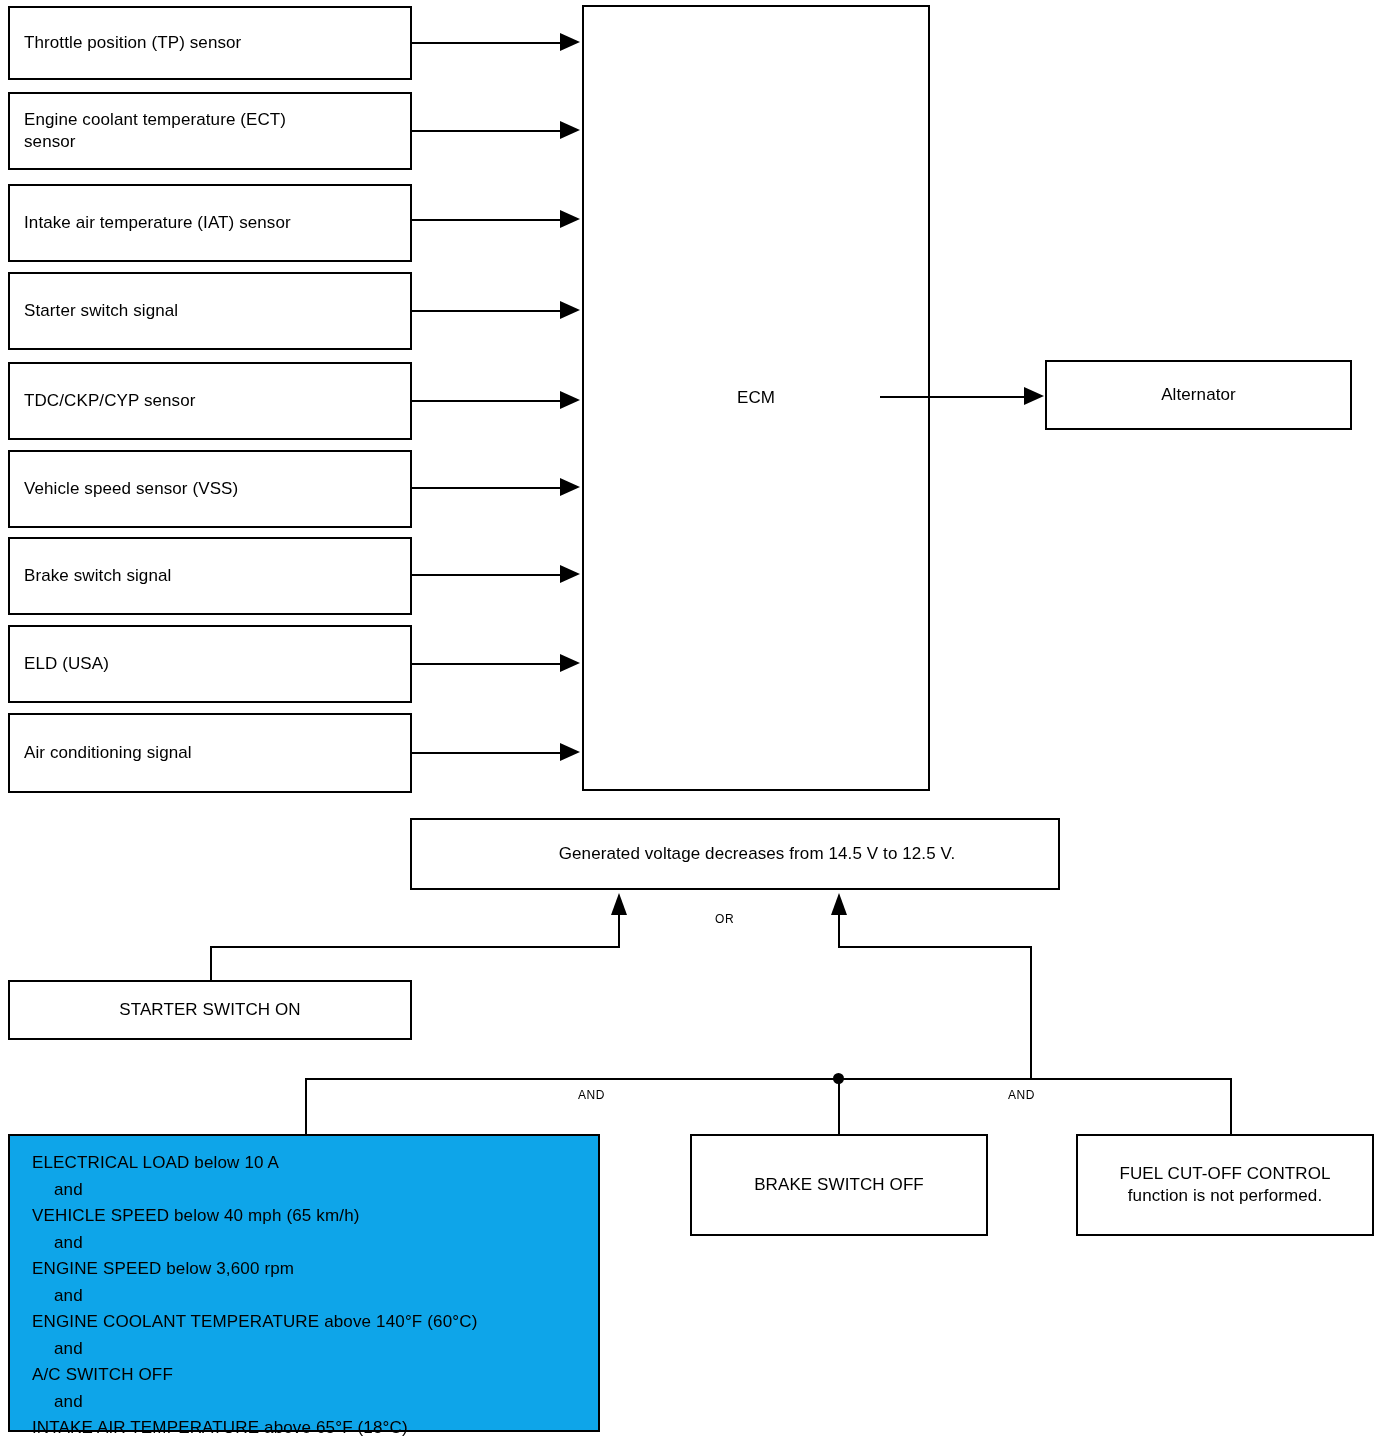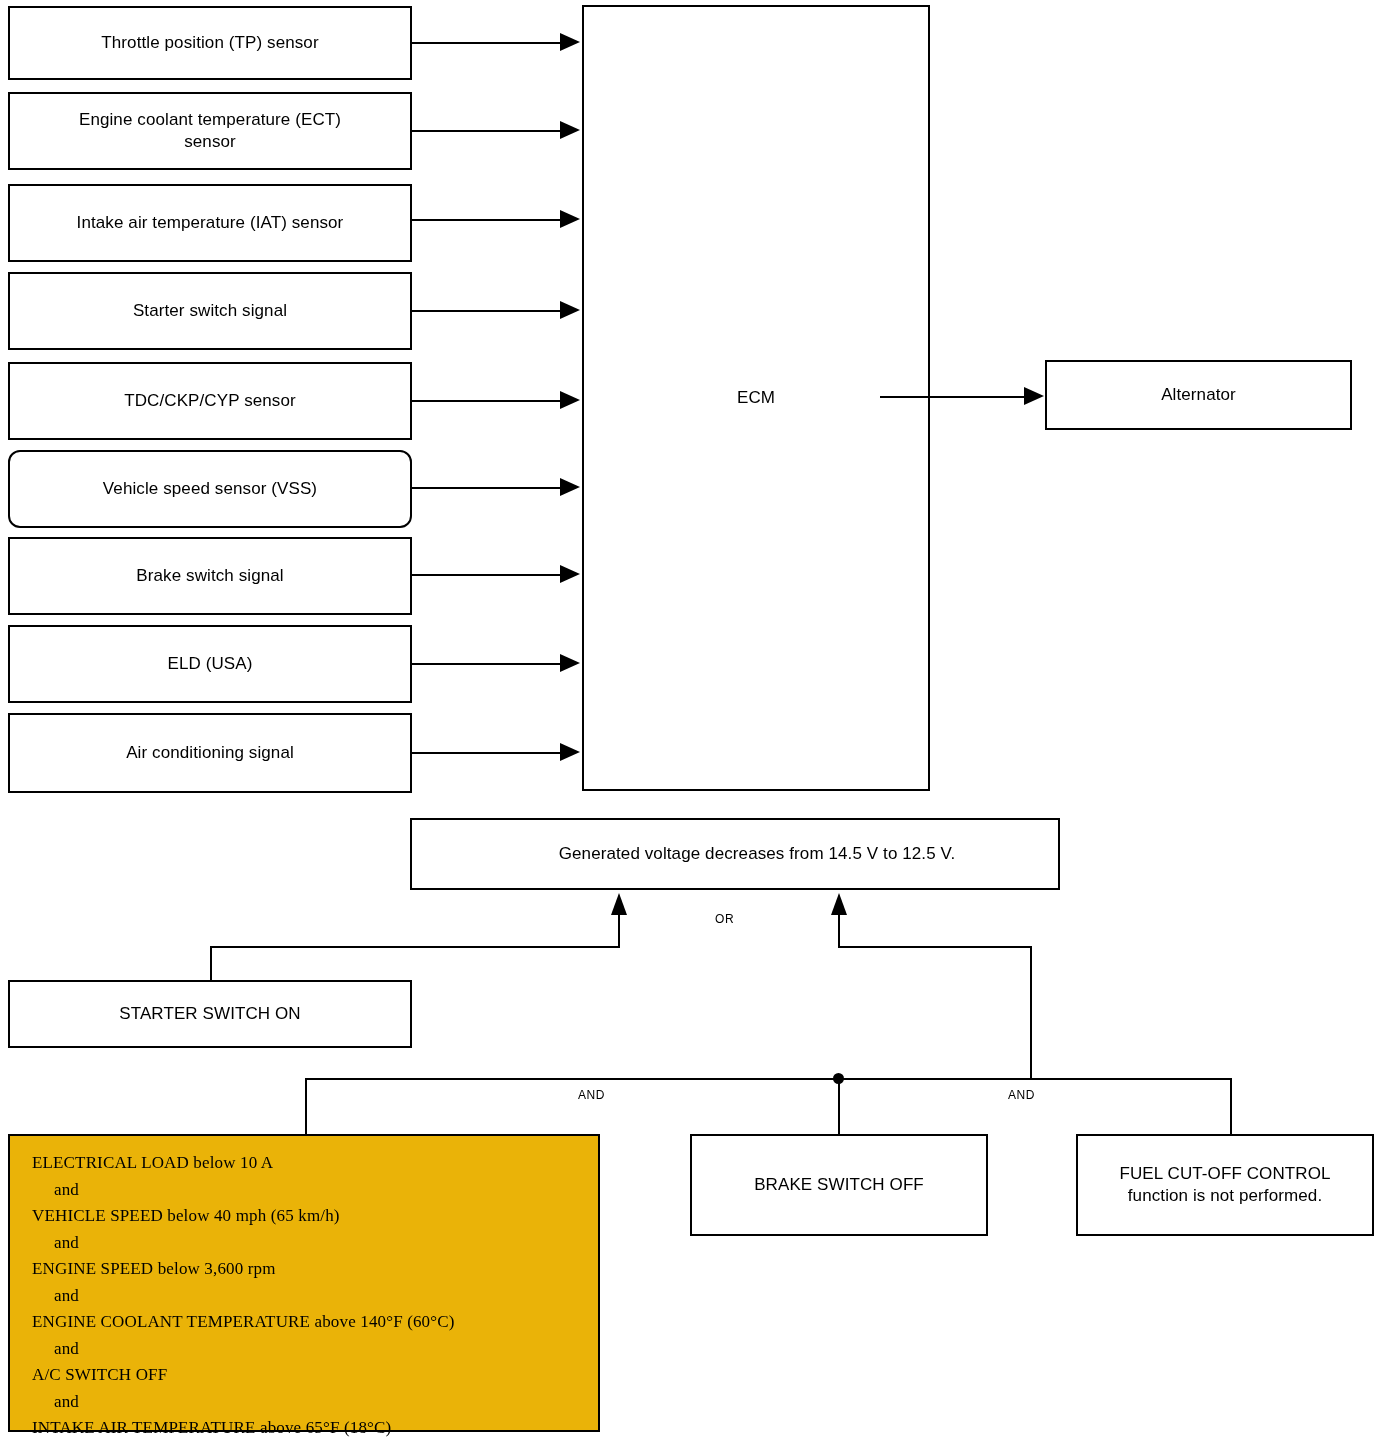--- a/index.html
+++ b/index.html
@@ -29,21 +29,21 @@
   }
   .box .label {
     display: block;
     width: 100%;
     padding: 0 14px;
     font-size: 17px;
     line-height: 1.32;
     letter-spacing: 0.1px;
     white-space: pre-line;
   }
-  .box.left .label   { text-align: center; }
+  .box.left .label   { text-align: left; }
   .box.center .label { text-align: center; padding: 0 8px; }
 
   
   .hline {
     position: absolute;
     height: 0;
     border-top: 2px solid #000000;
   }
   .vline {
     position: absolute;
@@ -81,24 +81,23 @@
     position: absolute;
     font-size: 12px;
     letter-spacing: 0.6px;
     white-space: nowrap;
   }
 
   
   .cond-list {
     position: absolute;
     border: 2px solid #000000;
-    background: #eab308;
+    background: #0ea5e9;
     box-sizing: border-box;
     padding: 14px 0 10px 22px;
-    font-family: Liberation Serif, serif;
   }
   .cond-list .line {
     font-size: 17px;
     line-height: 26.5px;
     letter-spacing: 0.15px;
     white-space: pre;
   }
   .cond-list .line.and { padding-left: 22px; }
 
   .stacked .label { white-space: pre-line; }
@@ -122,21 +121,21 @@
   </div>
 
   <div class="box left" style="left:8px; top:362px; width:404px; height:78px;">
     <span class="label">TDC/CKP/CYP sensor</span>
   </div>
 
   <div class="box left" style="left:8px; top:272px; width:404px; height:78px;">
     <span class="label">Starter switch signal</span>
   </div>
 
-  <div class="box left" style="left:8px; top:450px; width:404px; height:78px;border-radius:12px;">
+  <div class="box left" style="left:8px; top:450px; width:404px; height:78px;">
     <span class="label">Vehicle speed sensor (VSS)</span>
   </div>
 
   <div class="box left" style="left:8px; top:625px; width:404px; height:78px;">
     <span class="label">ELD (USA)</span>
   </div>
 
   <div class="box left" style="left:8px; top:537px; width:404px; height:78px;">
     <span class="label">Brake switch signal</span>
   </div>
@@ -192,21 +191,21 @@
   <div class="hline" style="left:210px; top:946px; width:410px;"></div>
   <div class="vline" style="left:210px; top:946px; height:36px;"></div>
 
   <div class="arrow-u" style="left:831px; top:893px;"></div>
   <div class="vline" style="left:838px; top:912px; height:36px;"></div>
   <div class="hline" style="left:838px; top:946px; width:194px;"></div>
   <div class="vline" style="left:1030px; top:946px; height:134px;"></div>
 
   <div class="glabel" style="left:715px; top:912px;">OR</div>
 
-  <div class="box center" style="left:8px; top:980px; width:404px; height:68px;justify-content:center;">
+  <div class="box center" style="left:8px; top:980px; width:404px; height:60px;justify-content:center;">
     <span class="label">STARTER SWITCH ON</span>
   </div>
 
   <div class="hline" style="left:305px; top:1078px; width:927px;"></div>
   <div class="dot" style="left:833px; top:1073px;"></div>
 
   <div class="glabel" style="left:578px; top:1088px;">AND</div>
   <div class="glabel" style="left:1008px; top:1088px;">AND</div>
 
   <div class="vline" style="left:305px; top:1078px; height:58px;"></div>

